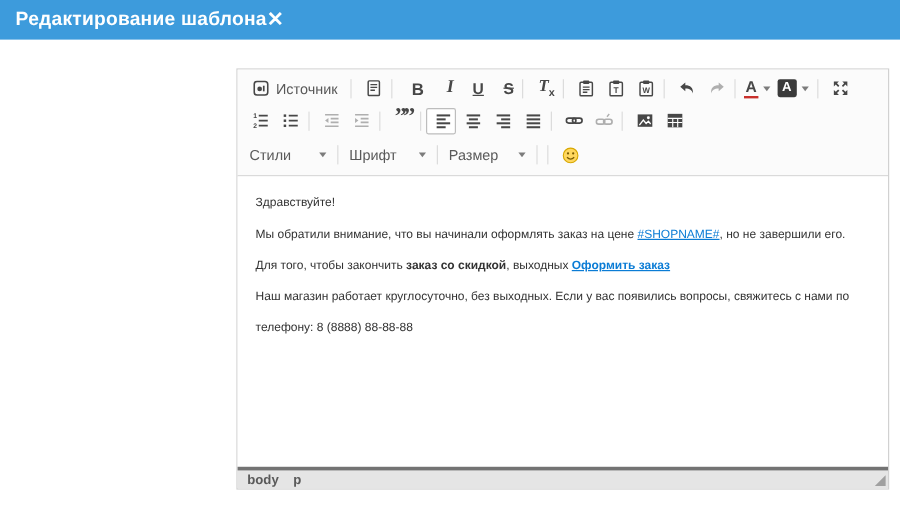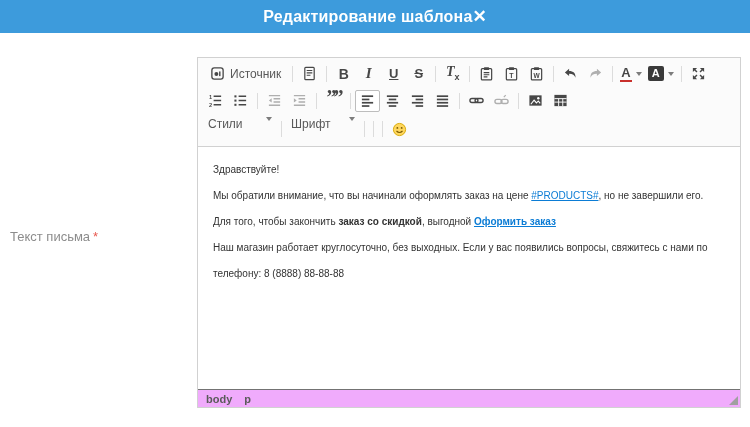--- a/index.html
+++ b/index.html
@@ -1,89 +1,86 @@
 <!DOCTYPE html>
 <html><head>
 <meta charset="utf-8">
 <style>
   * { box-sizing: border-box; margin: 0; padding: 0; }
   html,body { width:750px; height:427px; background:#fff; font-family:"Liberation Sans",sans-serif; overflow:hidden; }
   .page { position:relative; width:750px; height:427px; background:#fff; }
 
   
   .header { position:absolute; top:0; left:0; right:0; height:33px; background:#3d9bdc;
-            display:flex; align-items:center; justify-content:center; padding:0 13px; }
+            display:flex; align-items:center; justify-content:flex-start; padding:0 13px; }
   .header-title { color:#fff; font-size:16px; font-weight:600; letter-spacing:.2px; }
   .close { color:#fff; font-size:17px; font-weight:bold; cursor:pointer; line-height:1; }
 
   
   .field-label { position:absolute; left:10px; top:229px; font-size:13px; color:#8c8c8c; }
   .req { color:#e8584f; margin-left:3px; }
 
   
   .editor { position:absolute; left:197px; top:57px; width:544px; height:351px;
             border:1px solid #d1d1d1; display:flex; flex-direction:column; background:#fff; }
 
   
   .toolbar { background:#fbfbfb; border-bottom:1px solid #d1d1d1; padding:2px 5px; }
   .tb-row { display:flex; align-items:center; height:27px; }
   .tb-row.dd-row { height:30px; }
   .tb-sep { width:1px; height:16px; background:#dcdcdc; margin:0 4px; display:inline-block; flex:0 0 1px; }
-  .tb-btn { display:flex; align-items:center; justify-content:center; min-width:25px; height:22px;
+  .tb-btn { display:flex; align-items:center; justify-content:flex-end; min-width:25px; height:22px;
             background:transparent; border:1px solid transparent; border-radius:2px; cursor:pointer; padding:0 2px; }
   .tb-btn.labeled { padding:0 6px; gap:5px; }
   .tb-label { font-size:12px; color:#595959; white-space:nowrap; }
   .tb-btn.active { border-color:#bdbdbd; background:#fff; }
   .tb-btn.disabled { opacity:.42; cursor:default; }
   .tb-btn svg { display:block; }
 
   .glyph { font-size:13px; font-weight:bold; color:#474747; line-height:1; }
   .gb { font-size:14px; }
   .gi { font-family:"Liberation Serif",serif; font-style:italic; font-size:15px; }
   .gu { text-decoration:underline; }
   .gs { text-decoration:line-through; }
   .gtx i { font-family:"Liberation Serif",serif; font-size:14px; }
   .gtx sub { font-size:9px; }
   .ga { border-bottom:2px solid #c9302c; padding:0 1px 1px; font-size:13px; }
   .gabox { background:#3a3a3a; color:#fff; border-radius:2px; padding:2px 4px; font-size:11px; }
   .gq { font-family:"Liberation Serif",serif; font-size:20px; letter-spacing:-3px; position:relative; top:-4px; }
   .caret { width:0; height:0; border-left:3.5px solid transparent; border-right:3.5px solid transparent;
            border-top:4px solid #7c7c7c; margin-left:4px; flex:0 0 auto; }
 
-  .dd { display:flex; align-items:flex-start; justify-content:space-between; width:74px; height:24px;
+  .dd { display:flex; align-items:center; justify-content:space-between; width:74px; height:24px;
         padding:0 5px; font-size:12px; color:#595959; cursor:pointer; white-space:nowrap; overflow:hidden; }
 
   
   .content { flex:1; background:#fff; padding:10px 15px; font-size:10px; color:#333;
              overflow:hidden; cursor:text; }
   .content p { line-height:26px; }
   .content .bold { font-weight:bold; }
   .content a { color:#0b7cd5; text-decoration:underline; cursor:pointer; }
   .misspell { text-decoration:underline wavy #e74c3c; text-decoration-skip-ink:none; }
 
   
-  .statusbar { height:18px; background:#f0abfc; border-top:1px solid #737373; display:flex;
+  .statusbar { height:18px; background:#e5e5e5; border-top:3px solid #737373; display:flex;
                align-items:center; padding:0 8px; gap:12px; font-size:11px; font-weight:bold;
                color:#5a5a5a; position:relative; flex:0 0 18px; }
   .elpath { cursor:pointer; }
   .resize { position:absolute; right:2px; bottom:2px; width:0; height:0;
             border-left:9px solid transparent; border-bottom:9px solid #a0a0a0; cursor:nwse-resize; }
 </style>
 </head>
 <body>
 
 <div class="page">
   <div class="header">
     <div class="header-title">Редактирование шаблона</div>
     <div class="close">✕</div>
   </div>
 
-  <div class="field-label">
-    <span>Текст письма</span><span class="req">*</span>
-  </div>
 
   <div class="editor">
     <div class="toolbar" id="toolbar">
         <div class="tb-row">
           <button class="tb-btn labeled">
             <svg width="15" height="15" viewBox="0 0 16 16" xmlns="http://www.w3.org/2000/svg">
               <rect x="2" y="2" width="12" height="12" rx="2.5" fill="none" stroke="#474747" stroke-width="1.4"></rect>
               <circle cx="6.8" cy="8.6" r="2.1" fill="#474747"></circle>
               <rect x="9.7" y="5.8" width="1.5" height="5" fill="#474747"></rect>
             </svg>
@@ -280,36 +277,40 @@
           <div class="dd">
             <span>Стили</span>
             <span class="caret"></span>
           </div>
           <span class="tb-sep"></span>
           <div class="dd">
             <span>Шрифт</span>
             <span class="caret"></span>
           </div>
           <span class="tb-sep"></span>
+          <div class="dd">
+            <span>Размер</span>
+            <span class="caret"></span>
+          </div>
           <span class="tb-sep"></span>
           <span class="tb-sep"></span>
           <button class="tb-btn">
             <svg width="15" height="15" viewBox="0 0 16 16" xmlns="http://www.w3.org/2000/svg">
               <circle cx="8" cy="8" r="6.5" fill="#ffd75e" stroke="#d8a800" stroke-width="1"></circle>
               <circle cx="5.7" cy="6.3" r="1" fill="#7a5b00"></circle>
               <circle cx="10.3" cy="6.3" r="1" fill="#7a5b00"></circle>
               <path d="M4.8 9.6 q3.2 3.3 6.4 0" fill="none" stroke="#7a5b00" stroke-width="1.2"></path>
             </svg>
           </button>
         </div>
       </div>
     <div class="content" id="content">
         <p><span>Здравствуйте!</span></p>
-        <p><span>Мы обратили внимание, что вы начинали оформлять заказ на цене </span><a class="misspell">#PRODUCTS#</a><span>, но не завершили его.</span></p>
-        <p><span>Для того, чтобы закончить </span><span class="bold">заказ со скидкой</span><span>, выгодной </span><a class="bold">Оформить заказ</a></p>
+        <p><span>Мы обратили внимание, что вы начинали оформлять заказ на цене </span><a class="misspell">#SHOPNAME#</a><span>, но не завершили его.</span></p>
+        <p><span>Для того, чтобы закончить </span><span class="bold">заказ со скидкой</span><span>, выходных </span><a class="bold">Оформить заказ</a></p>
         <p><span>Наш магазин работает круглосуточно, без выходных. Если у вас появились вопросы, свяжитесь с нами по телефону: 8 (8888) 88-88-88</span></p>
       </div>
     <div class="statusbar">
       <span class="elpath">body</span>
       <span class="elpath">p</span>
       <span class="resize"></span>
     </div>
   </div>
 </div>
 

